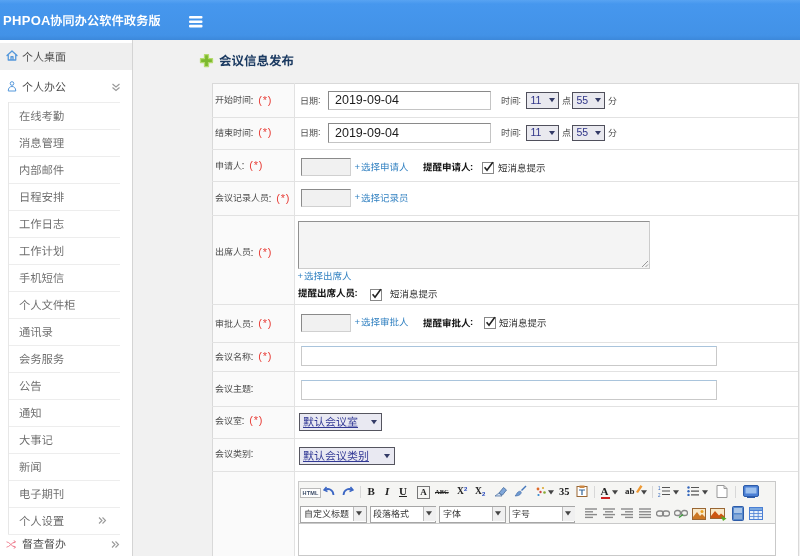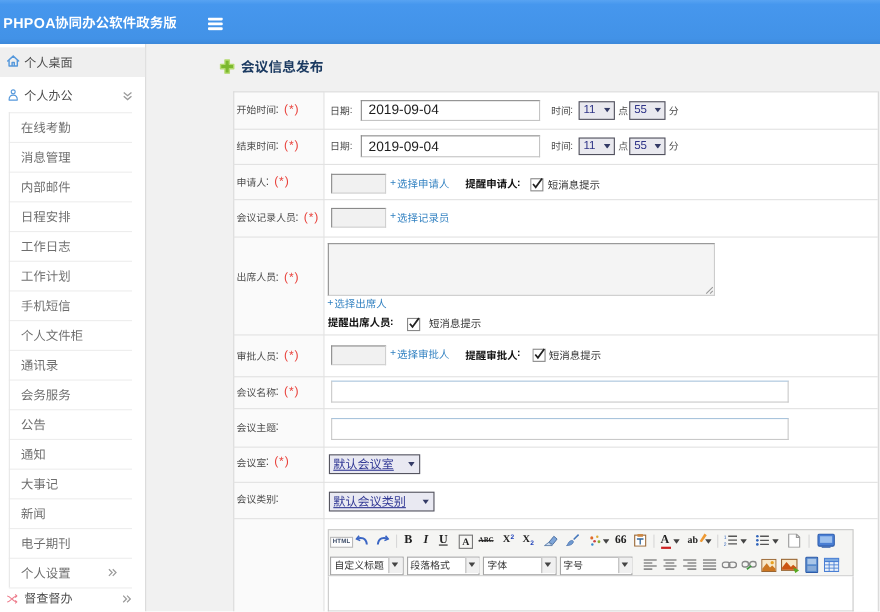--- a/index.html
+++ b/index.html
@@ -705,21 +705,21 @@
 <svg style="position:absolute;left:535px;top:485.5px" width="12" height="11" viewBox="0 0 12 11">
     <circle cx="3" cy="3" r="1.4" fill="#e06a2a"></circle>
     <circle cx="8" cy="2" r="1.1" fill="#ddaa33"></circle>
     <circle cx="5.5" cy="6" r="1.2" fill="#cc4444"></circle>
     <circle cx="9.5" cy="6.5" r="1.3" fill="#88aa33"></circle>
     <circle cx="3.5" cy="9" r="1.1" fill="#3388cc"></circle>
   </svg>
 <svg style="position:absolute;left:548px;top:489.5px" width="6" height="5" viewBox="0 0 8 6">
     <path d="M0 0 H8 L4 5.5 Z" fill="#444"></path>
   </svg>
-<span style="position:absolute;left:559.0px;top:483.6px;font-size:10.5px;color:#222;font-weight:bold;line-height:15.8px;white-space:pre;font-family:'Liberation Serif',serif;">66</span>
+<span style="position:absolute;left:559.0px;top:483.6px;font-size:10.5px;color:#222;font-weight:bold;line-height:15.8px;white-space:pre;font-family:'Liberation Serif',serif;">35</span>
 <svg style="position:absolute;left:576px;top:485px" width="12" height="12" viewBox="0 0 12 12">
     <rect x="1" y="1.5" width="10" height="10" fill="#fff" stroke="#996633" stroke-width="1"></rect>
     <rect x="3.5" y="0.5" width="5" height="2.5" fill="#cc8844"></rect>
     <path d="M3 5 H9 M6 5 V10" stroke="#336699" stroke-width="1.2"></path>
   </svg>
 <div style="position:absolute;left:594.0px;top:485.5px;width:0.0px;height:12.0px;border-left:1px solid #d8d8d8;"></div>
 <span style="position:absolute;left:600.5px;top:483.2px;font-size:11.0px;color:#222;font-weight:bold;line-height:16.5px;white-space:pre;font-family:'Liberation Serif',serif;">A</span>
 <div style="position:absolute;left:600.5px;top:496.5px;width:9.0px;height:2.0px;background:#cc2222;"></div>
 <svg style="position:absolute;left:612px;top:489.5px" width="6" height="5" viewBox="0 0 8 6">
     <path d="M0 0 H8 L4 5.5 Z" fill="#444"></path>

